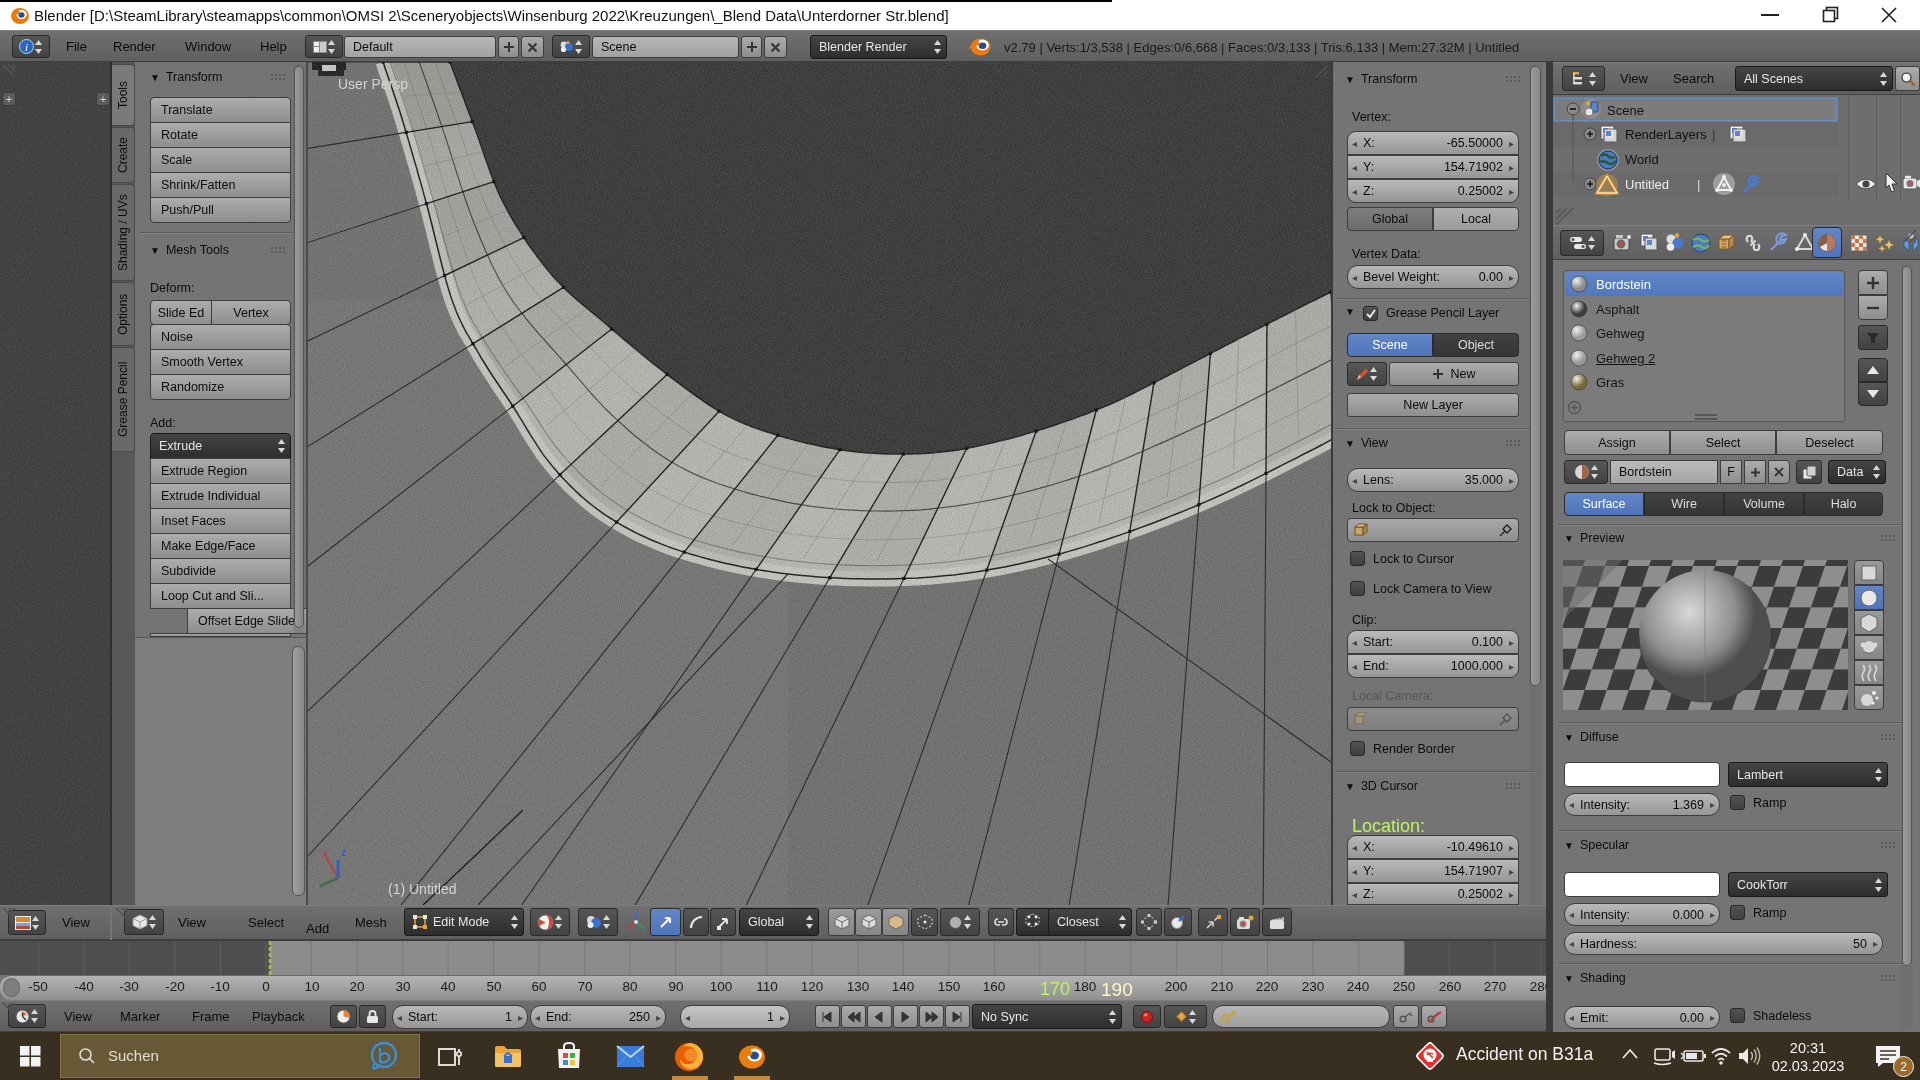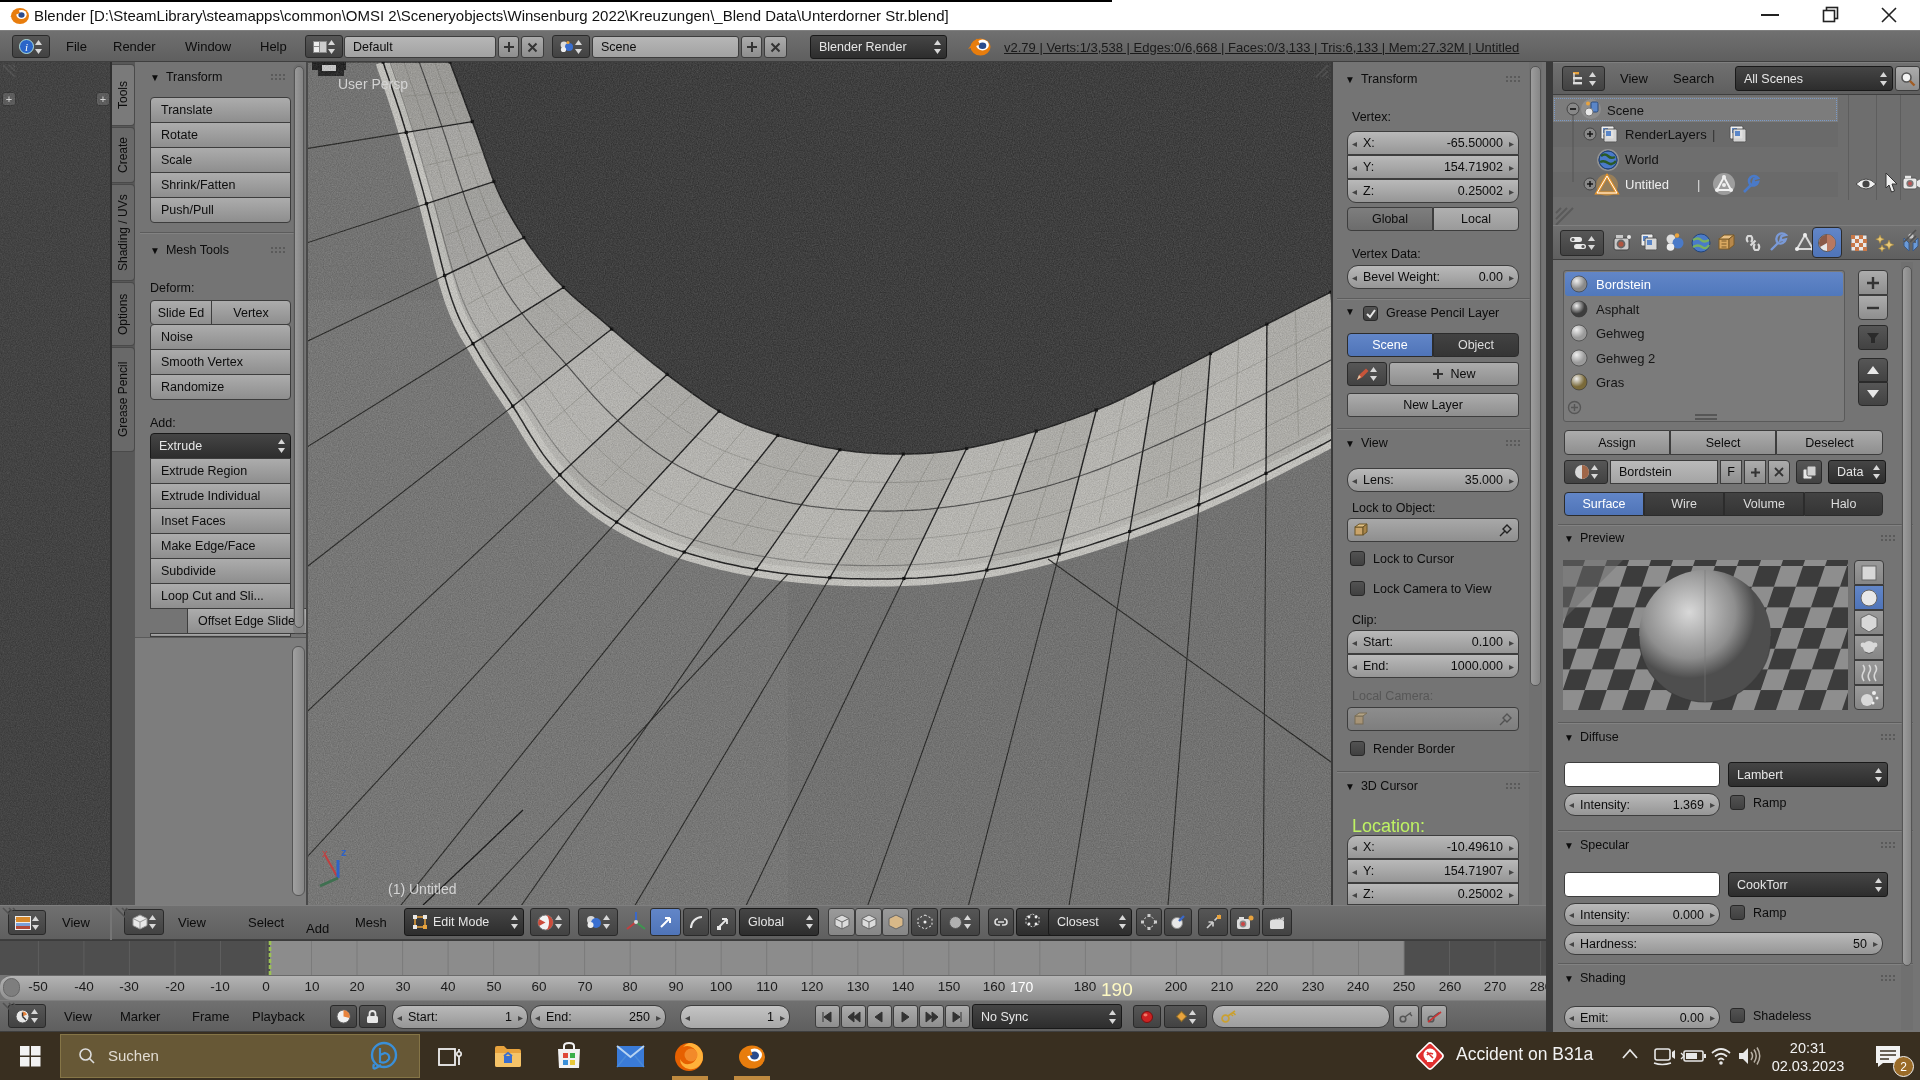--- a/index.html
+++ b/index.html
@@ -91,21 +91,21 @@
       <path d="M4.5 1 L8 6 L1 6 Z" fill="#d8d8d8"></path>
       <path d="M4.5 15 L8 10 L1 10 Z" fill="#d8d8d8"></path>
     </svg>
   </div>
 <svg class="abs" style="left:966px;top:34px" width="26" height="24" viewBox="0 0 26 24">
 <ellipse cx="14.5" cy="13" rx="10" ry="8.6" fill="#e87d0d"></ellipse>
 <ellipse cx="16.5" cy="11" rx="6.4" ry="5.4" fill="#fff"></ellipse>
 <ellipse cx="16.5" cy="11.8" rx="3.8" ry="3.3" fill="#2a4b8d"></ellipse>
 <path d="M2 15 L11 4.5 L14 10.5 Z" fill="#e87d0d"></path>
   </svg>
-<div style="position:absolute;left:1004px;top:40px;font-size:13px;color:#1a1a1a;white-space:nowrap;text-decoration:underline;">v2.79 | Verts:1/3,538 | Edges:0/6,668 | Faces:0/3,133 | Tris:6,133 | Mem:27.32M | Untitled</div>
+<div style="position:absolute;left:1004px;top:40px;font-size:13px;color:#1a1a1a;white-space:nowrap;">v2.79 | Verts:1/3,538 | Edges:0/6,668 | Faces:0/3,133 | Tris:6,133 | Mem:27.32M | Untitled</div>
 <div class="abs" style="left:0;top:62px;width:110px;height:843px;background:#3e3e3e"></div>
 <div class="abs" style="left:2px;top:92px;width:14px;height:14px;background:#5a5a5a;border:1px solid #333;border-radius:3px;color:#ddd;font-size:11px;display:flex;align-items:center;justify-content:center">+</div>
 <div class="abs" style="left:96px;top:92px;width:14px;height:14px;background:#5a5a5a;border:1px solid #333;border-radius:3px;color:#ddd;font-size:11px;display:flex;align-items:center;justify-content:center">+</div>
 <div class="abs" style="left:110px;top:62px;width:2px;height:843px;background:#2f2f2f"></div>
 <svg class="abs" style="left:0;top:62px;z-index:2" width="110" height="843">
     <rect width="110" height="843" filter="url(#nzd)" opacity="0.13"></rect>
     <rect width="110" height="843" filter="url(#nzl)" opacity="0.12"></rect>
   </svg>
 <div class="abs" style="left:112px;top:62px;width:23px;height:843px;background:#585858"></div>
 <div class="abs" style="left:112px;top:64px;width:23px;height:62px;background:#7a7a7a;border:1px solid #4a4a4a;border-right:none;border-radius:4px 0 0 4px;color:#0c0c0c;font-size:12px;display:flex;align-items:center;justify-content:center;writing-mode:vertical-rl;transform:rotate(180deg)">Tools</div>
@@ -694,21 +694,21 @@
     <div style="position:absolute;left:555px;top:4px;width:60px;text-align:center;font-size:13.5px;color:#1c1c1c">70</div>
     <div style="position:absolute;left:600px;top:4px;width:60px;text-align:center;font-size:13.5px;color:#1c1c1c">80</div>
     <div style="position:absolute;left:646px;top:4px;width:60px;text-align:center;font-size:13.5px;color:#1c1c1c">90</div>
     <div style="position:absolute;left:691px;top:4px;width:60px;text-align:center;font-size:13.5px;color:#1c1c1c">100</div>
     <div style="position:absolute;left:737px;top:4px;width:60px;text-align:center;font-size:13.5px;color:#1c1c1c">110</div>
     <div style="position:absolute;left:782px;top:4px;width:60px;text-align:center;font-size:13.5px;color:#1c1c1c">120</div>
     <div style="position:absolute;left:828px;top:4px;width:60px;text-align:center;font-size:13.5px;color:#1c1c1c">130</div>
     <div style="position:absolute;left:873px;top:4px;width:60px;text-align:center;font-size:13.5px;color:#1c1c1c">140</div>
     <div style="position:absolute;left:919px;top:4px;width:60px;text-align:center;font-size:13.5px;color:#1c1c1c">150</div>
     <div style="position:absolute;left:964px;top:4px;width:60px;text-align:center;font-size:13.5px;color:#1c1c1c">160</div>
-    <div style="position:absolute;left:1010px;top:4px;width:60px;text-align:left;font-size:14px;color:#ffffff">170</div>
+    <div style="position:absolute;left:1010px;top:4px;width:60px;text-align:right;font-size:18px;color:#bef264">170</div>
     <div style="position:absolute;left:1055px;top:4px;width:60px;text-align:center;font-size:13.5px;color:#1c1c1c">180</div>
     <div style="position:absolute;left:1101px;top:4px;width:60px;font-size:19px;color:#fef9c3">190</div>
     <div style="position:absolute;left:1146px;top:4px;width:60px;text-align:center;font-size:13.5px;color:#1c1c1c">200</div>
     <div style="position:absolute;left:1192px;top:4px;width:60px;text-align:center;font-size:13.5px;color:#1c1c1c">210</div>
     <div style="position:absolute;left:1237px;top:4px;width:60px;text-align:center;font-size:13.5px;color:#1c1c1c">220</div>
     <div style="position:absolute;left:1283px;top:4px;width:60px;text-align:center;font-size:13.5px;color:#1c1c1c">230</div>
     <div style="position:absolute;left:1328px;top:4px;width:60px;text-align:center;font-size:13.5px;color:#1c1c1c">240</div>
     <div style="position:absolute;left:1374px;top:4px;width:60px;text-align:center;font-size:13.5px;color:#1c1c1c">250</div>
     <div style="position:absolute;left:1420px;top:4px;width:60px;text-align:center;font-size:13.5px;color:#1c1c1c">260</div>
     <div style="position:absolute;left:1465px;top:4px;width:60px;text-align:center;font-size:13.5px;color:#1c1c1c">270</div>
@@ -1061,21 +1061,21 @@
 <div style="position:absolute;left:1596px;top:326px;font-size:13px;color:#151515;white-space:nowrap;">Gehweg</div>
 <svg class="abs" style="left:1570px;top:349px" width="18" height="18" viewBox="0 0 18 18">
     <defs>
       <radialGradient id="g346" cx="0.35" cy="0.3">
         <stop offset="0" stop-color="#efefef"></stop>
         <stop offset="1" stop-color="#9a9a9a"></stop>
       </radialGradient>
     </defs>
     <circle cx="9" cy="9" r="8" fill="url(#g346)" stroke="#333" stroke-width="0.6"></circle>
   </svg>
-<div style="position:absolute;left:1596px;top:351px;font-size:13px;color:#151515;white-space:nowrap;">Gehweg 2</div>
+<div style="position:absolute;left:1596px;top:351px;font-size:13px;color:#151515;white-space:nowrap;text-decoration:underline;">Gehweg 2</div>
 <svg class="abs" style="left:1570px;top:373px" width="18" height="18" viewBox="0 0 18 18">
     <defs>
       <radialGradient id="g370" cx="0.35" cy="0.3">
         <stop offset="0" stop-color="#efefef"></stop>
         <stop offset="1" stop-color="#7a6a3a"></stop>
       </radialGradient>
     </defs>
     <circle cx="9" cy="9" r="8" fill="url(#g370)" stroke="#333" stroke-width="0.6"></circle>
   </svg>
 <div style="position:absolute;left:1596px;top:375px;font-size:13px;color:#151515;white-space:nowrap;">Gras</div>

